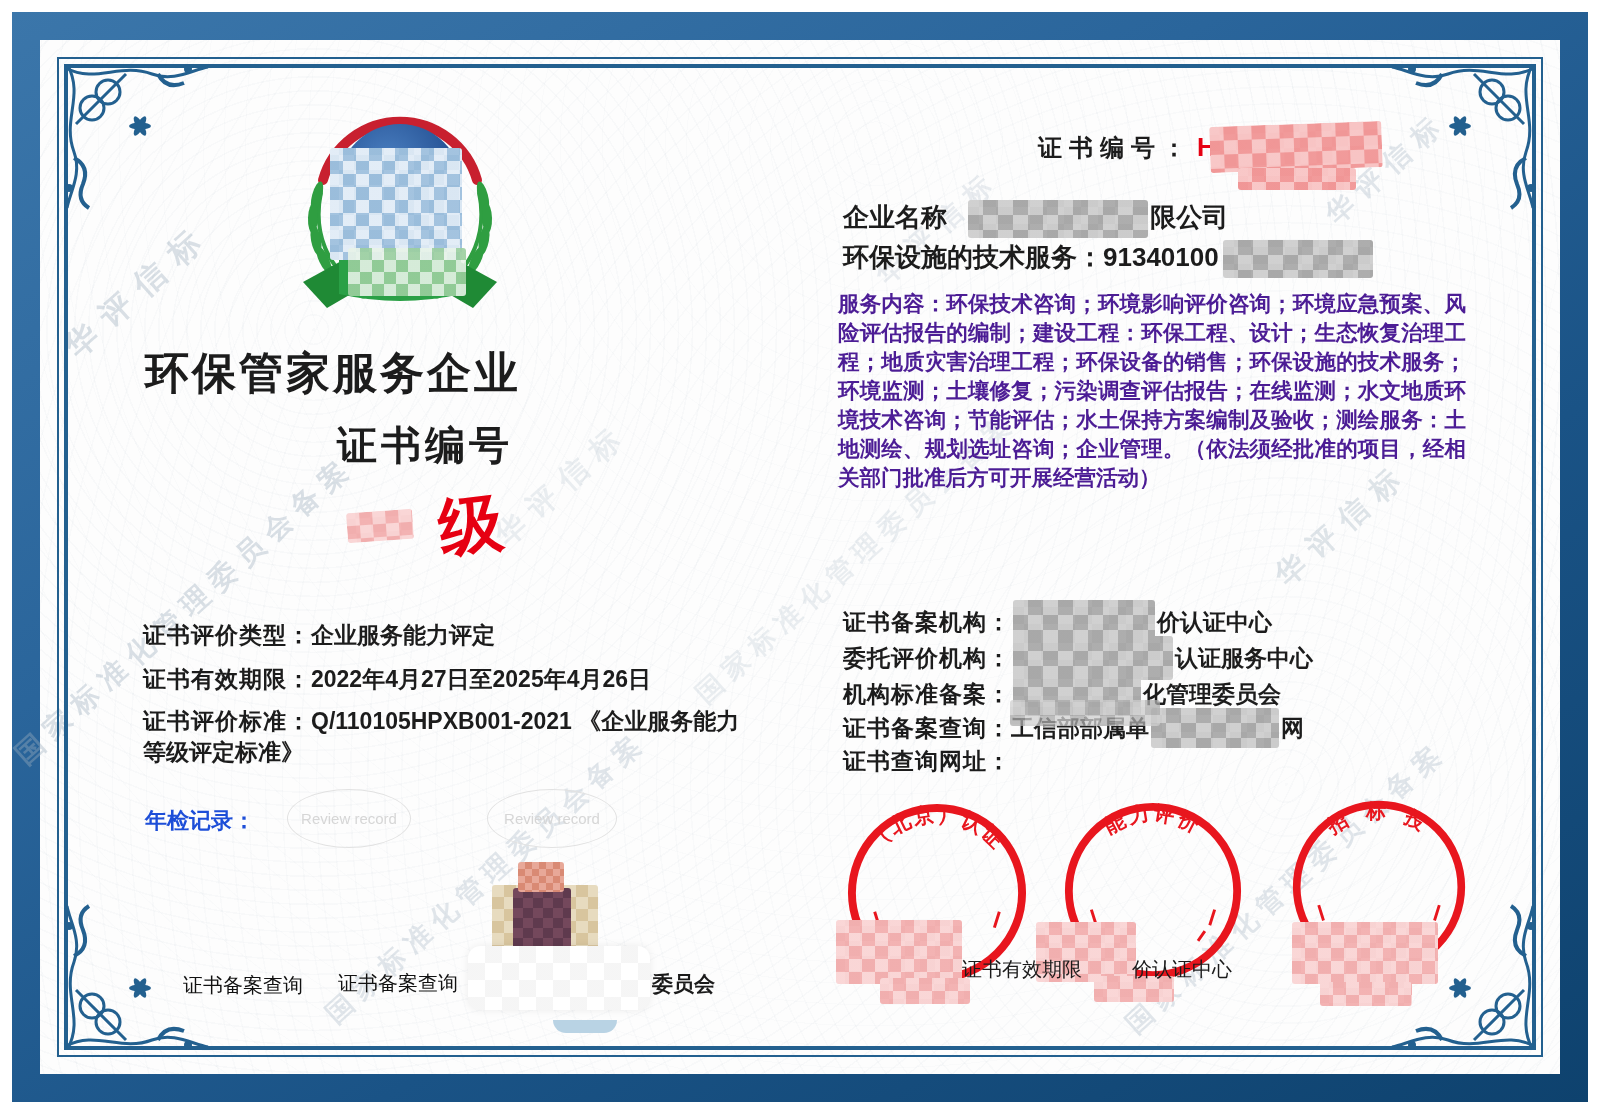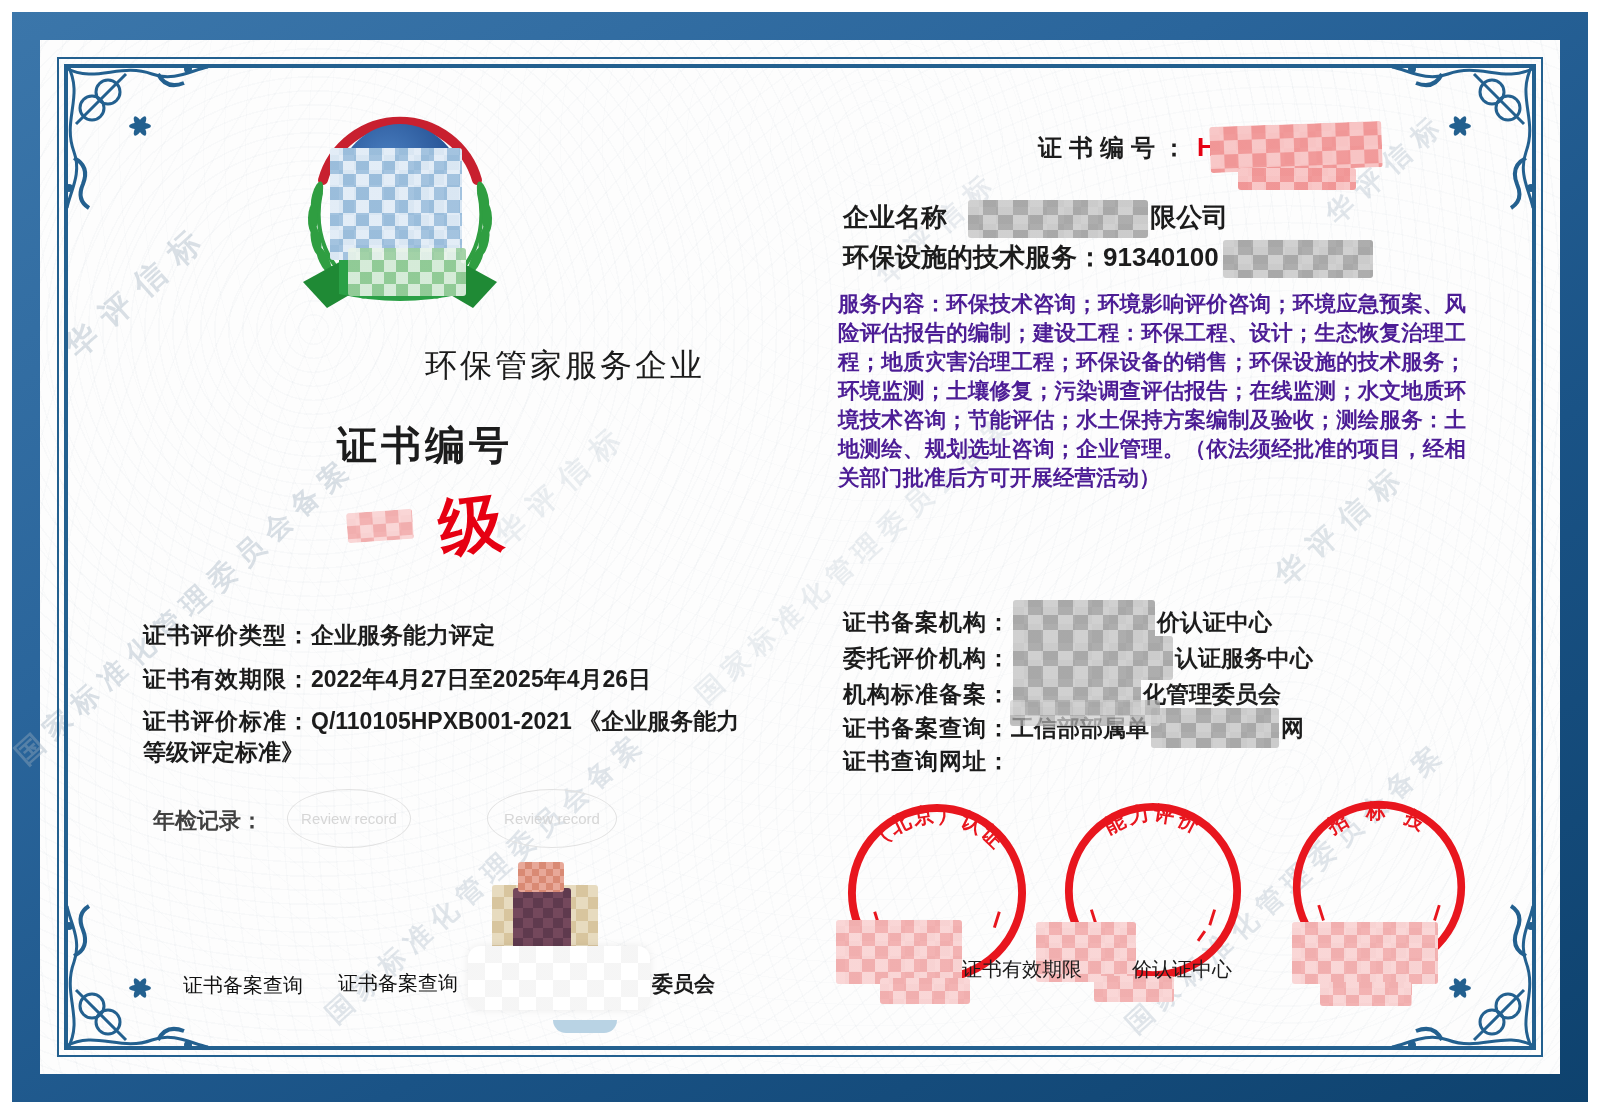--- a/index.html
+++ b/index.html
@@ -43,32 +43,32 @@
   .mz-maroon{background:repeating-conic-gradient(#5f3a4e 0% 25%, #74485c 0% 50%) 0 0/20px 20px;}
   .mz-redtop{background:repeating-conic-gradient(#d98a74 0% 25%, #e8a898 0% 50%) 0 0/14px 14px;}
   
   .abs{position:absolute;}
   .cert-no{left:1038px;top:132px;font-size:24px;font-weight:600;color:#1c1c1c;letter-spacing:7px;}
   .cert-no .hp{color:#e60012;font-weight:800;font-size:26px;letter-spacing:1px;margin-left:4px;}
   .company-line{left:843px;top:200px;font-size:26px;font-weight:700;color:#1c1c1c;}
   .credit-line{left:843px;top:240px;font-size:26px;font-weight:700;color:#1c1c1c;}
   .service{left:838px;top:290px;width:628px;font-size:21.5px;line-height:29px;
            font-weight:700;color:#4c1d95;text-align:justify;}
-  .title1{left:145px;top:344px;width:560px;text-align:right;font-size:32px;font-weight:400;
+  .title1{left:145px;top:344px;width:560px;text-align:left;font-size:44px;font-weight:700;
           color:#1c1c1c;letter-spacing:3px;}
   .title2{left:145px;top:418px;width:560px;text-align:center;font-size:40px;font-weight:900;
           color:#1c1c1c;letter-spacing:4px;}
   .level{left:145px;top:482px;width:560px;text-align:center;}
   .level .grade{display:inline-block;font-size:64px;font-weight:900;color:#e60012;
         transform:rotate(-7deg);margin-left:26px;vertical-align:middle;}
   .lfield{left:143px;font-size:23px;font-weight:700;color:#1c1c1c;white-space:nowrap;}
   .lfield .lab{letter-spacing:1px;}
   .lfield .val{margin-left:0;}
   .lfield .val2{display:block;}
-  .annual{left:145px;top:806px;font-size:22px;font-weight:700;color:#404040;margin-left:8px;}
+  .annual{left:145px;top:806px;font-size:22px;font-weight:700;color:#1d4ed8;}
   .ellipse{position:absolute;border:1.5px solid #e2e2e2;border-radius:50%;
            display:flex;align-items:center;justify-content:center;
            color:#d6d6d6;font-size:15px;}
   .rfield{left:843px;font-size:23px;font-weight:700;color:#1c1c1c;white-space:nowrap;}
   .rfield .lab{letter-spacing:1px;text-align:right;}
   .rfield .mzi{display:inline-block;vertical-align:middle;margin:0 2px;border-radius:3px;position:relative;top:-2px;}
   .stamp{position:absolute;}
   .stamp svg{overflow:visible;}
   .stamp-cap{position:absolute;font-size:20px;font-weight:500;color:#1a1a1a;}
   .fq{position:absolute;font-size:20px;font-weight:500;color:#111;}

